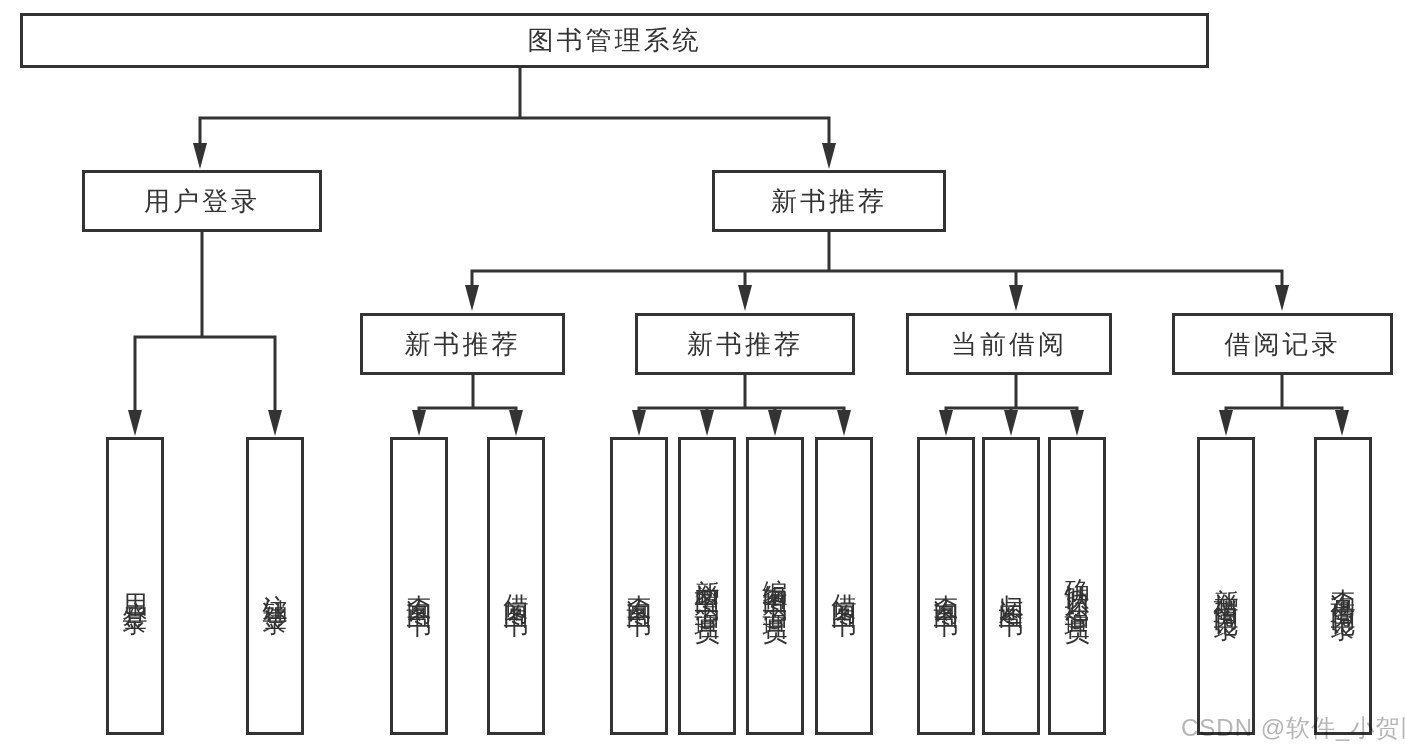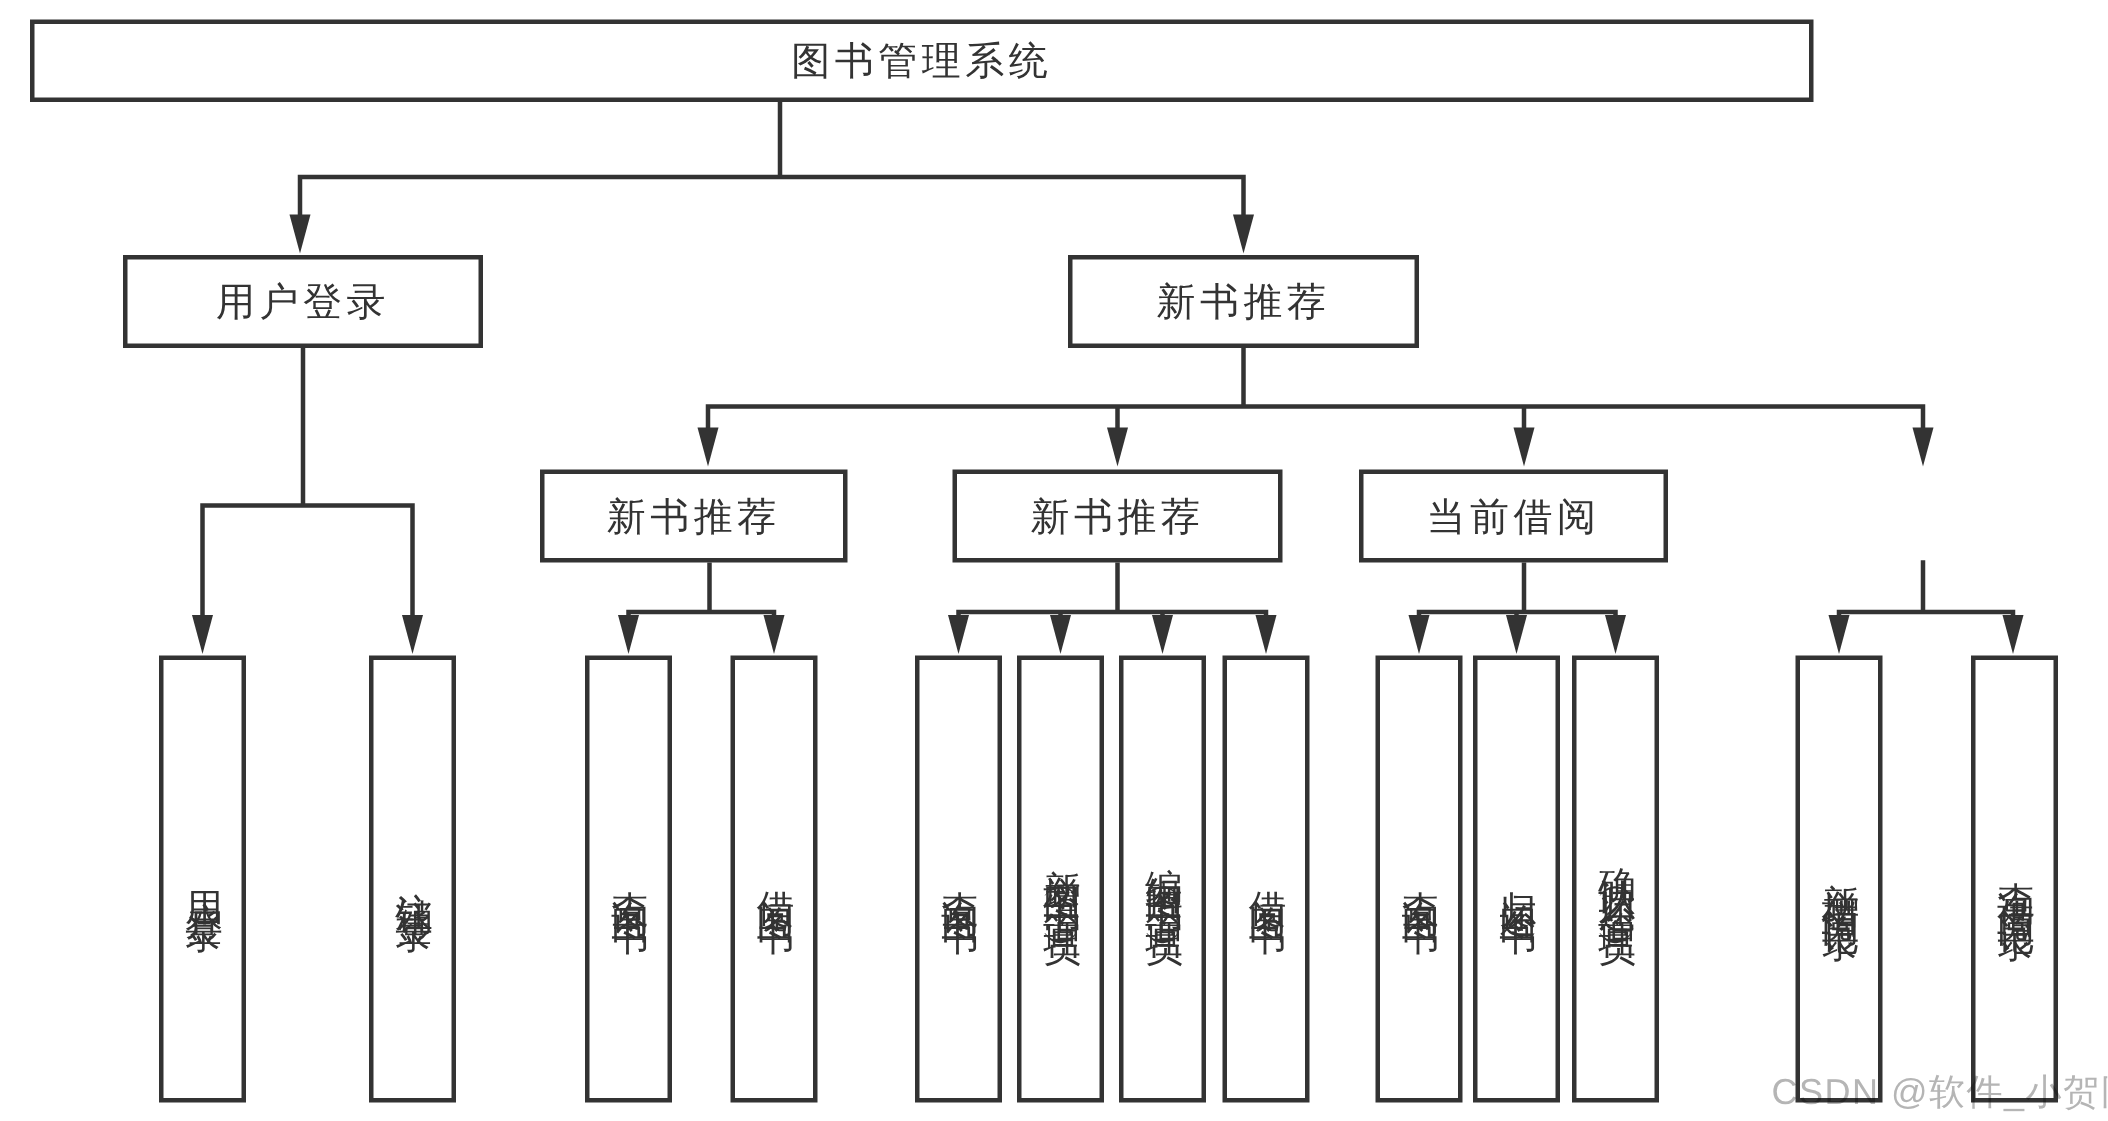--- a/index.html
+++ b/index.html
@@ -94,20 +94,23 @@
 
   <div class="box h" style="left:360px;top:313px;width:205px;height:62px">
     <span>新书推荐</span>
   </div>
   <div class="box h" style="left:635px;top:313px;width:220px;height:62px">
     <span>新书推荐</span>
   </div>
   <div class="box h" style="left:906px;top:313px;width:206px;height:62px">
     <span>当前借阅</span>
   </div>
+  <div class="box h" style="left:1172px;top:313px;width:221px;height:62px">
+    <span>借阅记录</span>
+  </div>
 
   <div class="box v" style="left:106px;top:437px;width:58px;height:298px">
     <span>用户登录</span>
   </div>
   <div class="box v" style="left:246px;top:437px;width:58px;height:298px">
     <span>注销登录</span>
   </div>
 
   <div class="box v" style="left:390px;top:437px;width:58px;height:298px">
     <span>查询图书</span>

